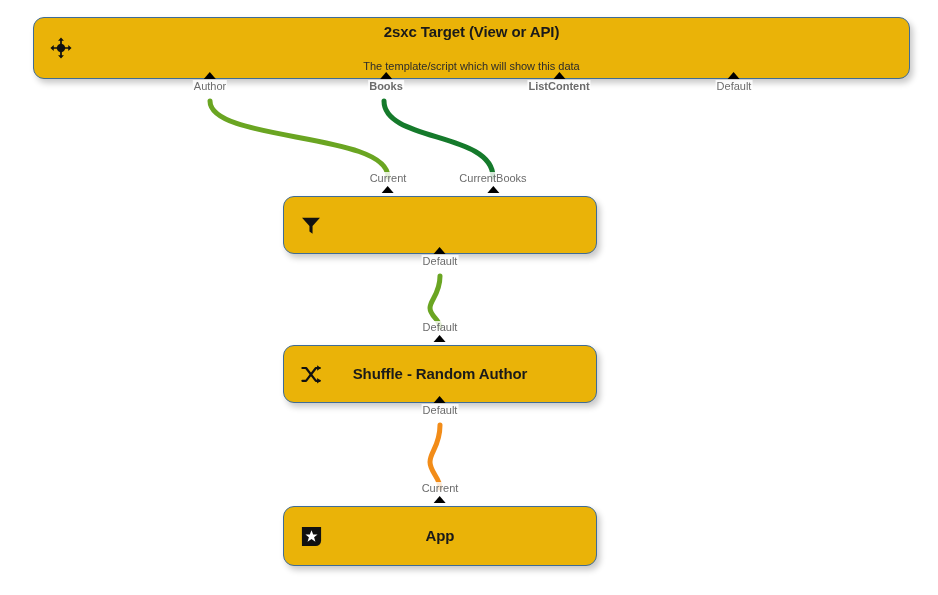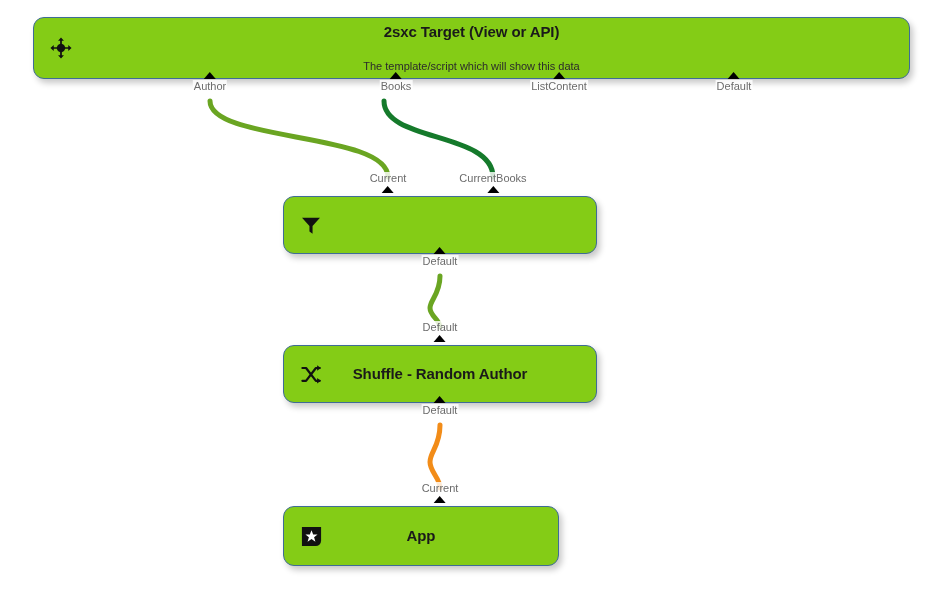--- a/index.html
+++ b/index.html
@@ -21,21 +21,21 @@
     left: 0; top: 0;
     width: 938px;
     height: 595px;
     pointer-events: none;
     z-index: 1;
   }
   
   .node {
     position: absolute;
     box-sizing: border-box;
-    background: #84cc16;
+    background: #eab308;
     border: 1.4px solid #3f6c96;
     border-radius: 11px;
     box-shadow: 3px 4px 6px rgba(0,0,0,0.22);
     z-index: 3;
     display: flex;
     align-items: center;
     justify-content: center;
   }
   .node-icon {
     position: absolute;
@@ -118,25 +118,25 @@
         </div>
         <div class="node-text">
           <div class="node-title">2sxc Target (View or API)</div>
           <div class="node-sub">The template/script which will show this data</div>
         </div>
       </div>
       <div class="port out" style="left: 210px; top: 72px;">
         <div class="port-tri"></div>
         <div class="port-label">Author</div>
       </div>
-      <div class="port out" style="left: 396px; top: 72px;">
+      <div class="port out" style="left: 386px; top: 72px; font-weight: bold;">
         <div class="port-tri"></div>
         <div class="port-label">Books</div>
       </div>
-      <div class="port out" style="left: 559px; top: 72px;">
+      <div class="port out" style="left: 559px; top: 72px; font-weight: bold;">
         <div class="port-tri"></div>
         <div class="port-label">ListContent</div>
       </div>
       <div class="port out" style="left: 734px; top: 72px;">
         <div class="port-tri"></div>
         <div class="port-label">Default</div>
       </div>
       <div class="node" style="left: 283px; top: 196px; width: 314px; height: 58px;">
         <div class="node-icon">
           <svg viewBox="0 0 24 24" width="22" height="22" fill="currentColor">
@@ -170,21 +170,21 @@
         </div>
       </div>
       <div class="port out" style="left: 440px; top: 396px;">
         <div class="port-tri"></div>
         <div class="port-label">Default</div>
       </div>
       <div class="port in" style="left: 440px; top: 321px;">
         <div class="port-label">Default</div>
         <div class="port-tri"></div>
       </div>
-      <div class="node" style="left: 283px; top: 506px; width: 276px; height: 60px;">
+      <div class="node" style="left: 283px; top: 506px; width: 314px; height: 60px;">
         <div class="node-icon">
           <svg viewBox="0 0 24 24" width="23" height="23">
             <path d="M2 2 H22 V16.5 A5.5 5.5 0 0 1 16.5 22 H2 Z" fill="currentColor"></path>
             <path d="M12 5.6 L13.75 10.0 H18.3 L14.7 12.9 L16.1 17.5 L12 14.7 L7.9 17.5 L9.3 12.9 L5.7 10.0 H10.25 Z" fill="#ffffff"></path>
           </svg>
         </div>
         <div class="node-text">
           <div class="node-title">App</div>
         </div>
       </div>

